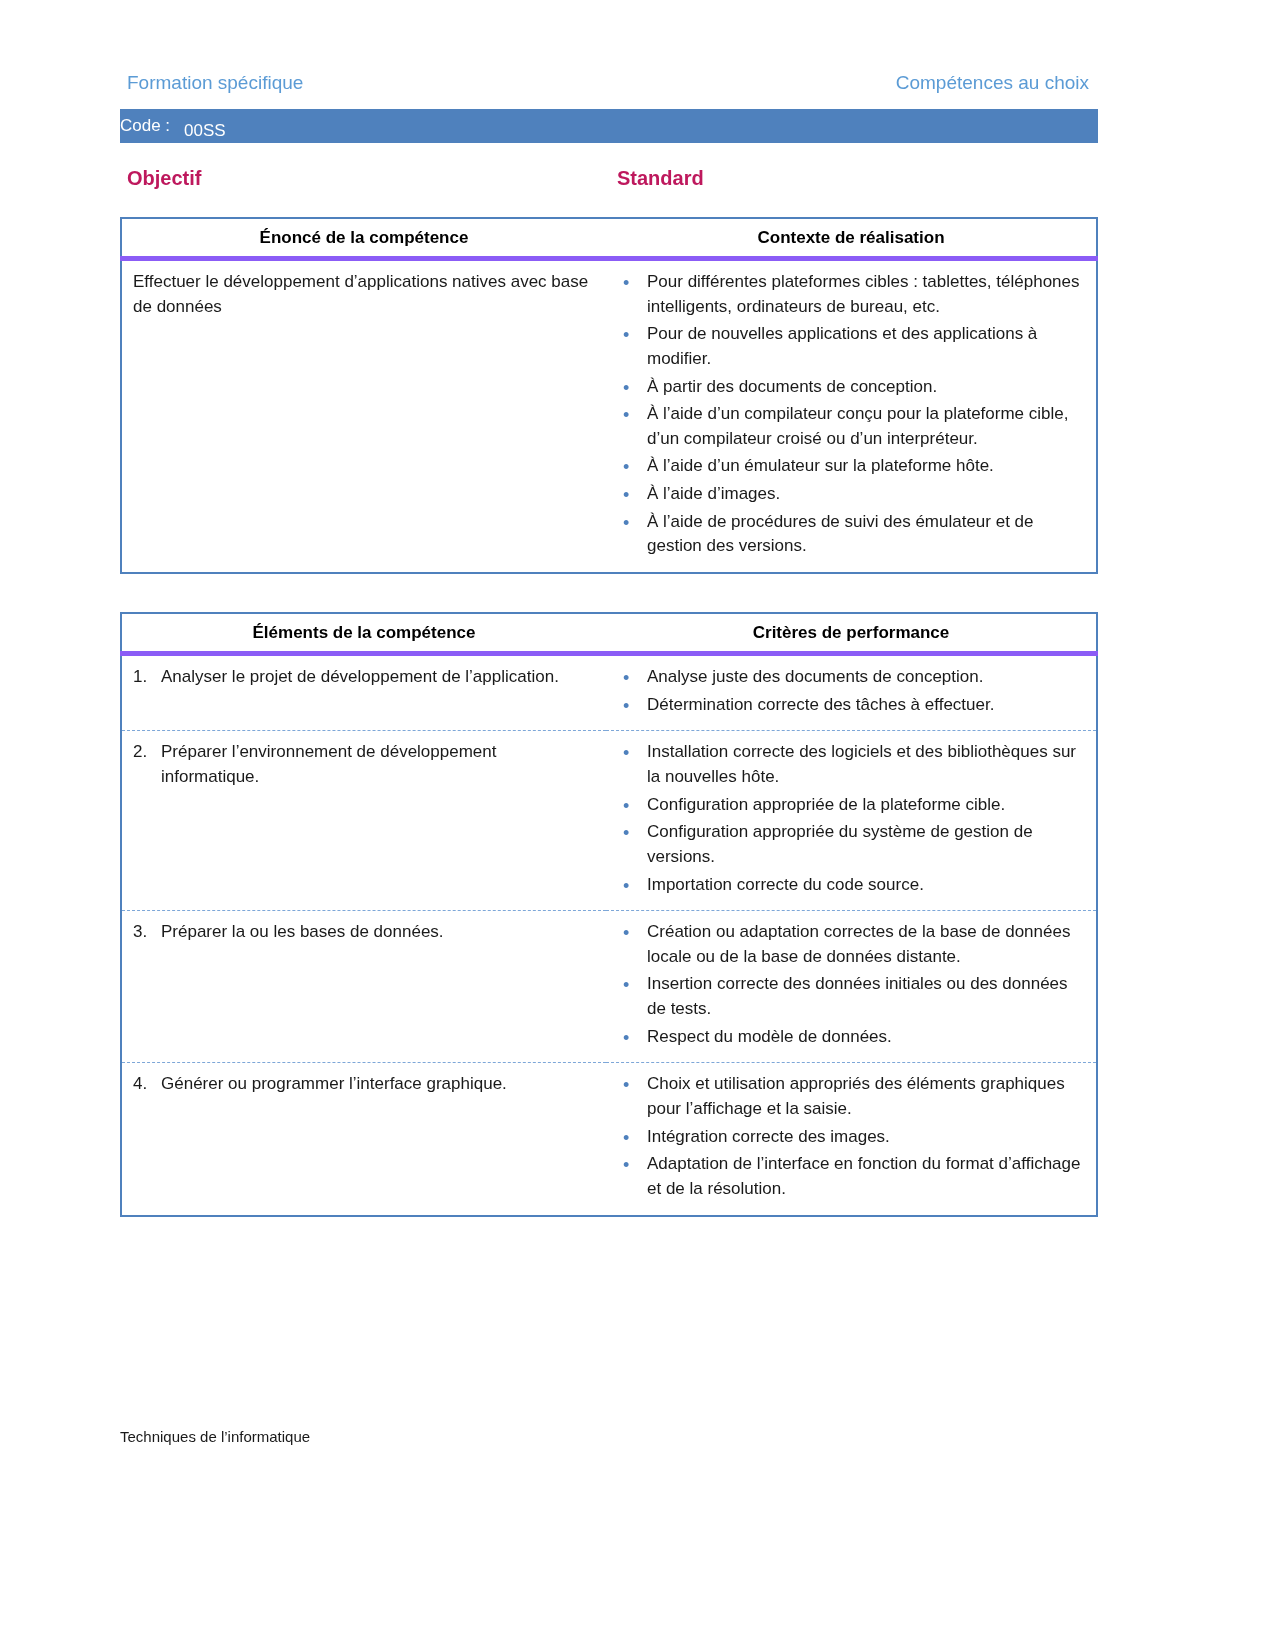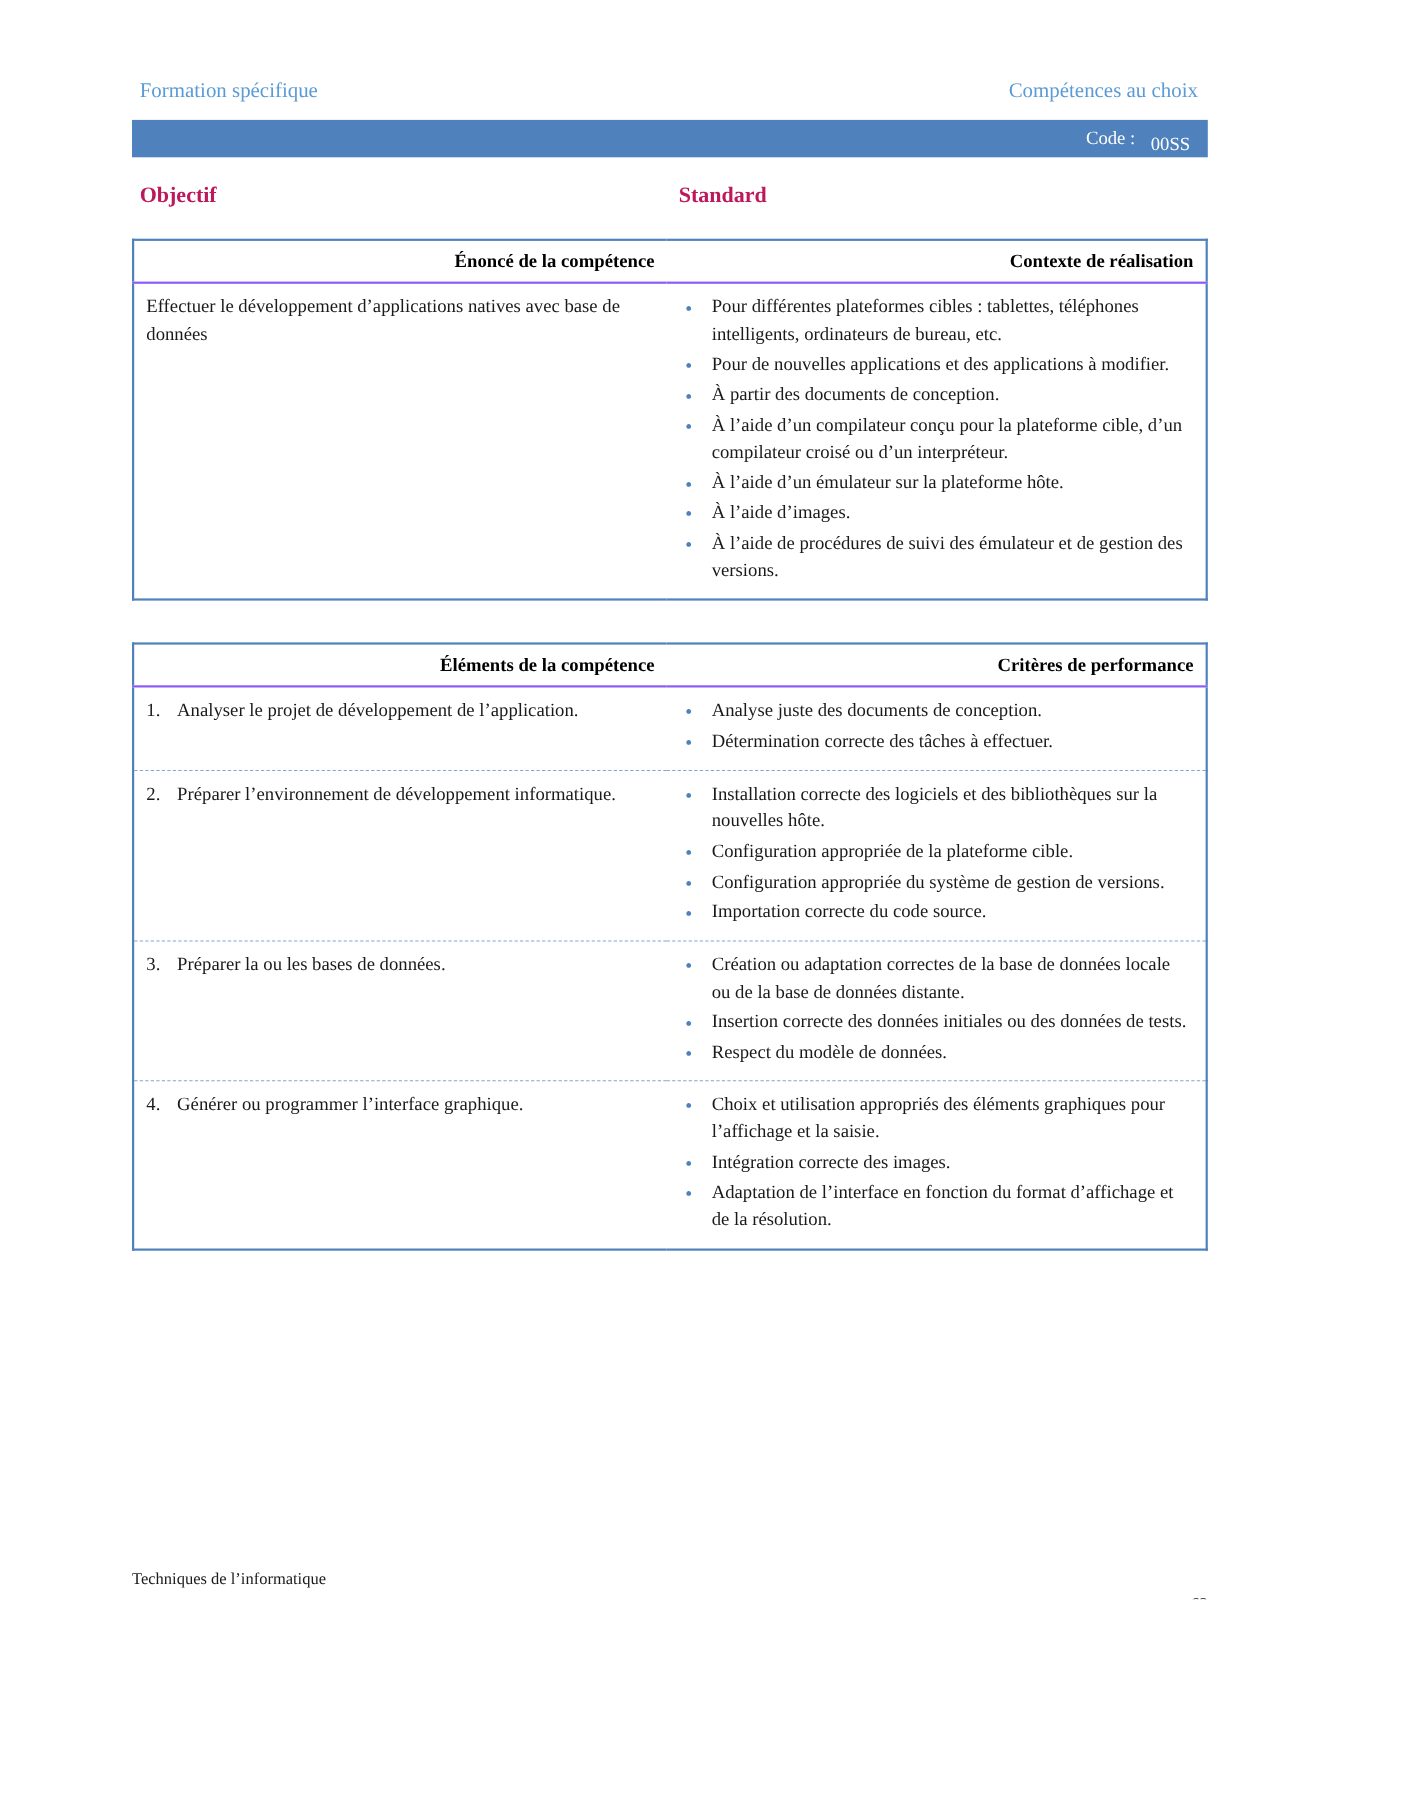--- a/index.html
+++ b/index.html
@@ -5,21 +5,21 @@
   html, body {
     margin: 0;
     padding: 0;
     background: #ffffff;
   }
   .sheet {
     position: relative;
     width: 1275px;
     height: 1454px;
     background: #ffffff;
-    font-family: Liberation Serif, serif;
+    font-family: Liberation Sans, sans-serif;
     color: #1a1a1a;
     overflow: hidden;
   }
   .content {
     position: absolute;
     left: 120px;
     top: 0;
     width: 978px;
   }
   
@@ -32,21 +32,21 @@
   }
   
   .code-banner {
     margin-top: 15px;
     height: 34px;
     background: #4f81bd;
     color: #ffffff;
     font-size: 17px;
     display: flex;
     align-items: center;
-    justify-content: flex-end;
+    justify-content: flex-start;
     padding-right: 16px;
     box-sizing: border-box;
   }
   .code-banner .code-value { margin-left: 14px; margin-top: 10px; }
   
   .section-headings {
     display: flex;
     margin-top: 24px;
   }
   .section-headings .h-cell {
@@ -63,25 +63,25 @@
   
   table.comp-table {
     width: 978px;
     border-collapse: collapse;
     border: 2px solid #4f81bd;
     font-size: 17px;
     table-layout: fixed;
   }
   table.comp-table col.c1 { width: 485px; }
   table.comp-table th {
-    text-align: right;
+    text-align: center;
     font-weight: bold;
     color: #000000;
     padding: 9px 11px 8px 11px;
-    border-bottom: 2px solid #8b5cf6;
+    border-bottom: 5px solid #8b5cf6;
     font-size: 17px;
   }
   table.comp-table td {
     vertical-align: top;
     padding: 9px 11px 10px 11px;
     line-height: 1.45;
   }
   table.comp-table tbody tr + tr td {
     border-top: 1px dashed #7da7d8;
   }

